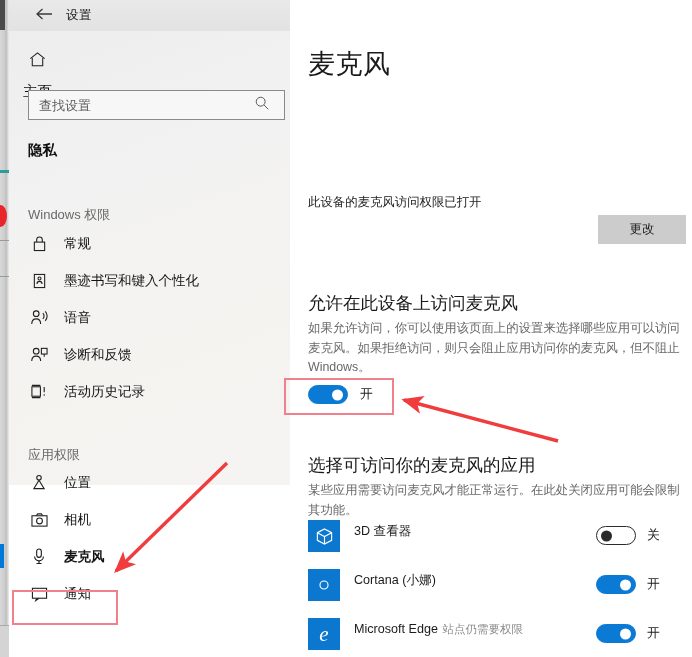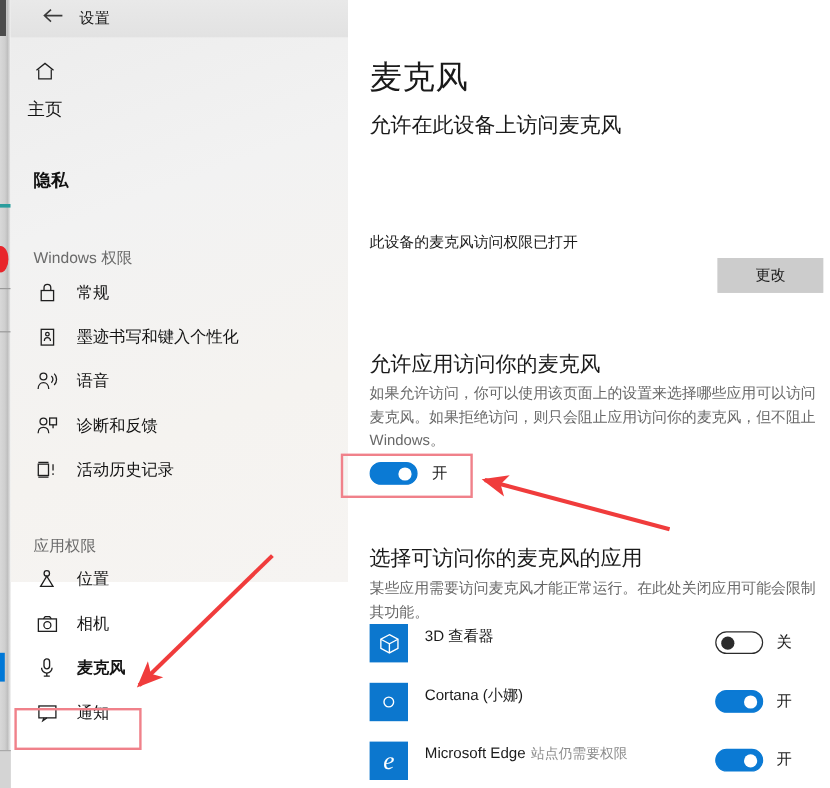--- a/index.html
+++ b/index.html
@@ -214,20 +214,29 @@
     <div class="home-row">
       <span class="home-icon">
         <svg width="19" height="19" viewBox="0 0 20 20" fill="none" stroke="#1f1f1f" stroke-width="1.1">
           <path d="M2.5 9 L10 3 L17.5 9"></path>
           <path d="M4.5 8.3 V16.5 H15.5 V8.3"></path>
         </svg>
       </span>
       <span class="home-label">主页</span>
     </div>
 
+    <div class="searchbox">
+      <input class="search-input" type="text" placeholder="查找设置" style="">
+      <span class="search-icon">
+        <svg width="16" height="16" viewBox="0 0 18 18" fill="none" stroke="#555" stroke-width="1.1">
+          <circle cx="7.5" cy="7.5" r="5"></circle>
+            <path d="M11.3 11.3 L16 16"></path>
+        </svg>
+      </span>
+    </div>
 
     <div class="section-title-bold">隐私</div>
 
     <div class="group-head gh-windows">Windows 权限</div>
 
     <div class="navlist" style="top:225px">
 
       <div class="navitem">
         <span class="nicon">
           <svg width="15" height="17" viewBox="0 0 16 18" fill="none" stroke="#1f1f1f" stroke-width="1.15">
@@ -331,25 +340,24 @@
         </span>
         <span class="nlabel">通知</span>
       </div>
     </div>
   </div>
 
   <div class="main">
 
     <div class="page-title">麦克风</div>
 
-    <div class="blk b-allow-dev-h h2">允许在此设备上访问麦克风</div>
     <div class="blk b-dev-status body-strong">此设备的麦克风访问权限已打开</div>
     <button class="btn-change">更改</button>
 
-    <div class="blk b-allow-app-h h2">允许应用访问你的麦克风</div>
+    <div class="blk b-allow-app-h h2">允许在此设备上访问麦克风</div>
     <div class="blk b-allow-app-p body-text">如果允许访问，你可以使用该页面上的设置来选择哪些应用可以访问麦克风。如果拒绝访问，则只会阻止应用访问你的麦克风，但不阻止 Windows。</div>
 
     <div class="toggle-row">
       <span class="sw on">
         <span class="knob"></span>
       </span>
       <span class="sw-label">开</span>
     </div>
 
     <div class="blk b-choose-h h2">选择可访问你的麦克风的应用</div>

